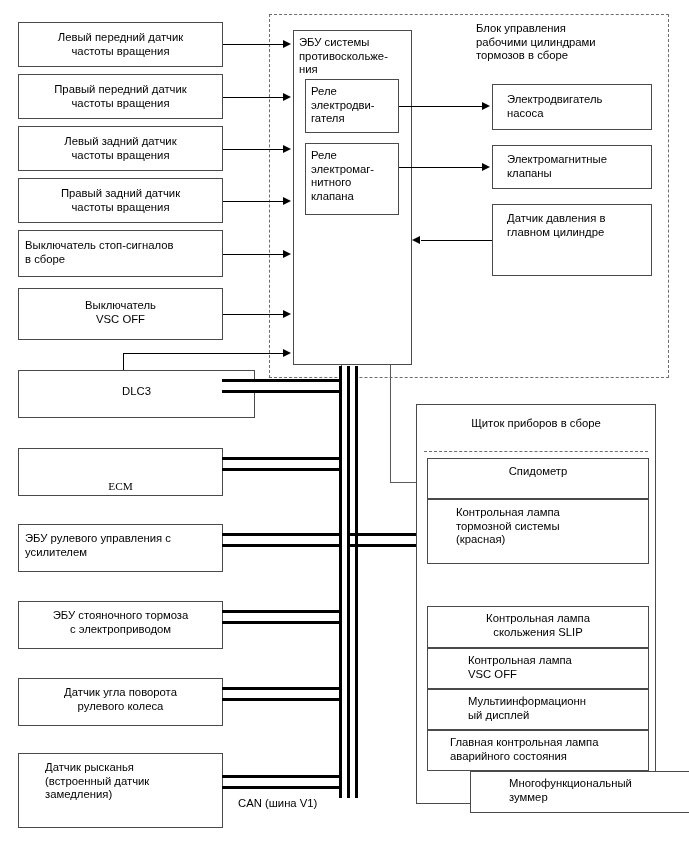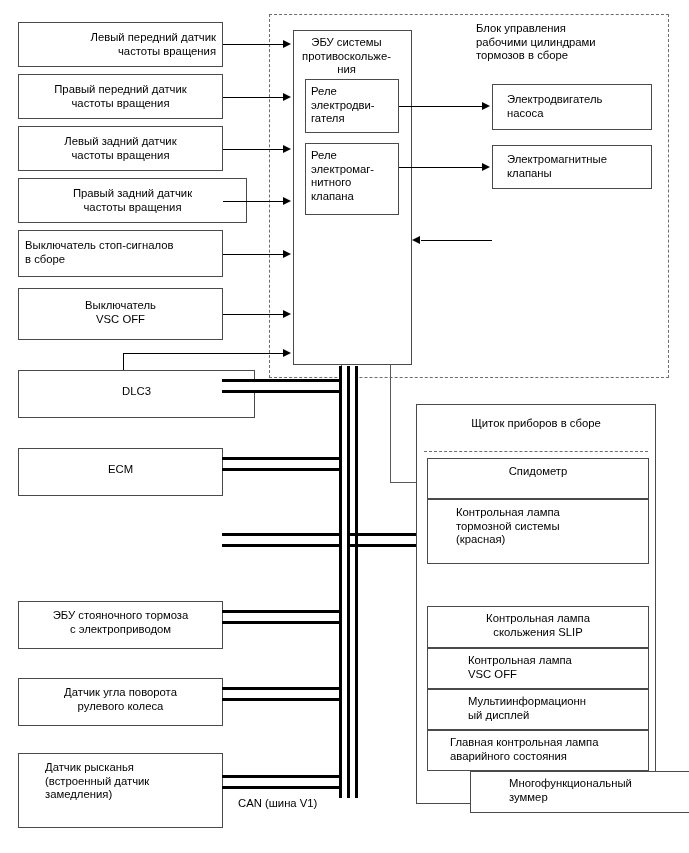--- a/index.html
+++ b/index.html
@@ -24,32 +24,32 @@
   .pad{padding:0 6px;}
 </style>
 </head>
 <body>
 
 <div id="stage">
 
   <div class="dash" style="left:269px;top:14px;width:400px;height:364px;"></div>
 
   <div class="box" style="left:18px;top:22px;width:205px;height:45px;">
-    <div class="txt ctr pad" style="top:8px;white-space:pre-line;text-align:right;">Левый передний датчик
+    <div class="txt ctr pad" style="top:8px;white-space:pre-line;">Левый передний датчик
 частоты вращения</div>
   </div>
   <div class="box" style="left:18px;top:74px;width:205px;height:45px;">
     <div class="txt ctr pad" style="top:8px;white-space:pre-line;">Правый передний датчик
 частоты вращения</div>
   </div>
   <div class="box" style="left:18px;top:126px;width:205px;height:45px;">
     <div class="txt ctr pad" style="top:8px;white-space:pre-line;">Левый задний датчик
 частоты вращения</div>
   </div>
-  <div class="box" style="left:18px;top:178px;width:229px;height:45px;">
+  <div class="box" style="left:18px;top:178px;width:205px;height:45px;">
     <div class="txt ctr pad" style="top:8px;white-space:pre-line;">Правый задний датчик
 частоты вращения</div>
   </div>
   <div class="box" style="left:18px;top:230px;width:205px;height:47px;">
     <div class="txt lft pad" style="top:8px;white-space:pre-line;">Выключатель стоп-сигналов
 в сборе</div>
   </div>
   <div class="box" style="left:18px;top:288px;width:205px;height:52px;">
     <div class="txt ctr pad" style="top:10px;white-space:pre-line;">Выключатель
 VSC OFF</div>
@@ -67,21 +67,21 @@
   <div class="hline" style="left:223px;top:201px;width:62px;"></div>
   <div class="arrow" style="left:283px;top:197.2px;"></div>
 
   <div class="hline" style="left:223px;top:254px;width:62px;"></div>
   <div class="arrow" style="left:283px;top:250.2px;"></div>
 
   <div class="hline" style="left:223px;top:314px;width:62px;"></div>
   <div class="arrow" style="left:283px;top:310.2px;"></div>
 
   <div class="box" style="left:293px;top:30px;width:119px;height:335px;">
-    <div class="txt lft" style="top:5px;left:5px;right:17px;white-space:pre-line;text-align:center;">ЭБУ системы
+    <div class="txt lft" style="top:5px;left:5px;right:17px;white-space:pre-line;">ЭБУ системы
 противоскольже-
 ния</div>
   </div>
 
   <div class="box" style="left:305px;top:79px;width:94px;height:54px;">
     <div class="txt lft" style="top:5px;left:5px;right:3px;white-space:pre-line;">Реле
 электродви-
 гателя</div>
   </div>
   <div class="box" style="left:305px;top:143px;width:94px;height:72px;">
@@ -96,39 +96,47 @@
 тормозов в сборе</div>
 
   <div class="box" style="left:492px;top:84px;width:160px;height:46px;">
     <div class="txt lft" style="top:8px;left:14px;right:4px;white-space:pre-line;">Электродвигатель
 насоса</div>
   </div>
   <div class="box" style="left:492px;top:145px;width:160px;height:44px;">
     <div class="txt lft" style="top:7px;left:14px;right:4px;white-space:pre-line;">Электромагнитные
 клапаны</div>
   </div>
+  <div class="box" style="left:492px;top:204px;width:160px;height:72px;">
+    <div class="txt lft" style="top:7px;left:14px;right:4px;white-space:pre-line;">Датчик давления в
+главном цилиндре</div>
+  </div>
 
   <div class="hline" style="left:399px;top:106px;width:85px;"></div>
   <div class="arrow" style="left:482px;top:102.2px;"></div>
 
   <div class="hline" style="left:399px;top:167px;width:85px;"></div>
   <div class="arrow" style="left:482px;top:163.2px;"></div>
 
   <div class="hline" style="left:421px;top:240px;width:71px;"></div>
   <div class="arrow-l" style="left:412px;top:236.2px;"></div>
 
   <div class="vline" style="left:123px;top:353px;height:25px;"></div>
   <div class="hline" style="left:123px;top:353px;width:162px;"></div>
   <div class="arrow" style="left:283px;top:349.2px;"></div>
 
   <div class="box" style="left:18px;top:370px;width:237px;height:48px;">
     <div class="txt ctr pad" style="top:14px;">DLC3</div>
   </div>
   <div class="box" style="left:18px;top:448px;width:205px;height:48px;">
-    <div class="txt ctr pad" style="top:14px;">ECM</div>
+    <div class="txt ctr pad" style="top:31px;font-family:Liberation Serif, serif;">ECM</div>
+  </div>
+  <div class="box" style="left:18px;top:524px;width:205px;height:48px;">
+    <div class="txt lft pad" style="top:7px;white-space:pre-line;">ЭБУ рулевого управления с
+усилителем</div>
   </div>
   <div class="box" style="left:18px;top:678px;width:205px;height:48px;">
     <div class="txt ctr pad" style="top:7px;white-space:pre-line;">Датчик угла поворота
 рулевого колеса</div>
   </div>
   <div class="box" style="left:18px;top:601px;width:205px;height:48px;">
     <div class="txt ctr pad" style="top:7px;white-space:pre-line;">ЭБУ стояночного тормоза
 с электроприводом</div>
   </div>
   <div class="box" style="left:18px;top:753px;width:205px;height:75px;">

